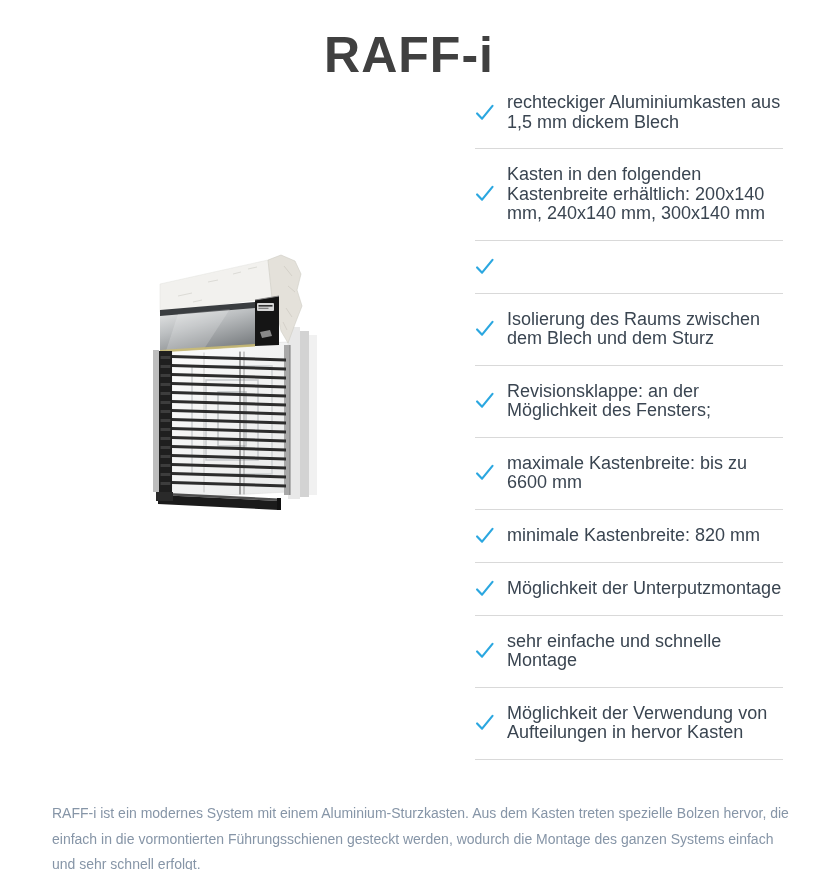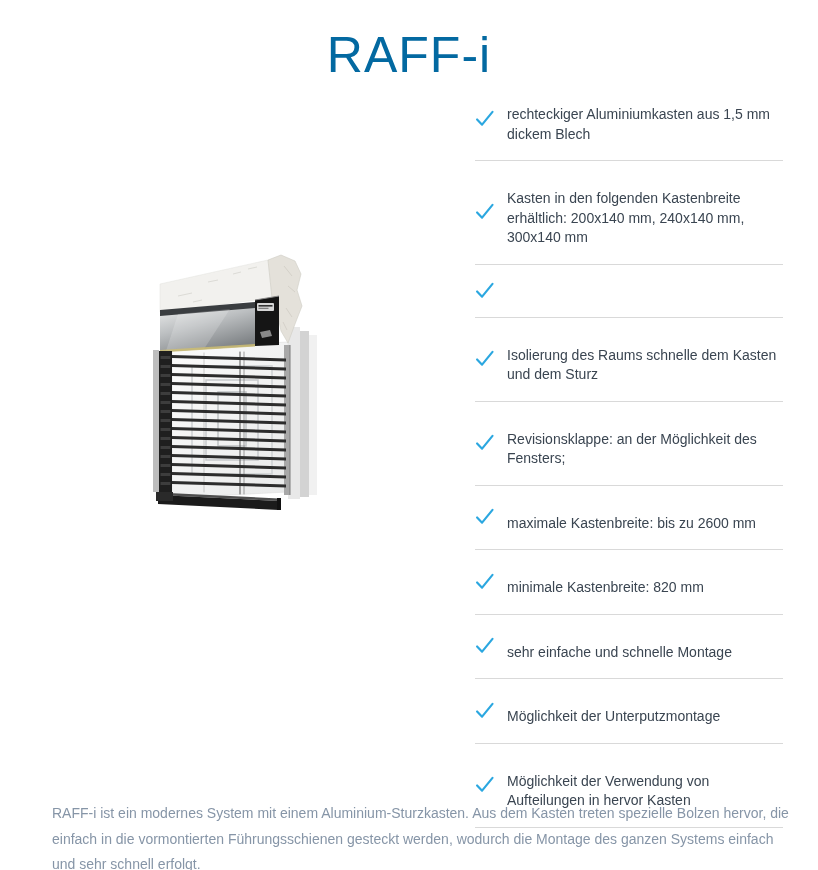--- a/index.html
+++ b/index.html
@@ -8,23 +8,23 @@
     width:818px;height:870px;
     background:#ffffff;
     font-family:"Liberation Sans", sans-serif;
     overflow:hidden;
   }
   .title{
     position:absolute;
     top:-8px;left:0;width:100%;
     text-align:center;
     font-size:50px;
-    font-weight:normal;
+    font-weight:bold;
     letter-spacing:1px;
-    color:#0369a1;
+    color:#404040;
   }
   .product-figure{
     position:absolute;
     left:148px;top:252px;
     width:174px;height:293px;
   }
   .features{
     position:absolute;
     left:475px;top:77px;
     width:308px;
@@ -36,25 +36,24 @@
     padding:16px 0;
     border-bottom:1px solid #d9d9d9;
   }
   .check{
     flex:0 0 20px;
     width:20px;height:20px;
     color:#2ba7e0;
   }
   .check svg{width:20px;height:20px;display:block;}
   .feature-text{
-    font-size:14px;
+    font-size:18px;
     line-height:19.5px;
     color:#3a4551;
     width:276px;
-    margin-top:12px;
   }
   .description{
     position:absolute;
     left:52px;top:787px;
     width:740px;
     font-size:14px;
     line-height:25.5px;
     color:#8695a7;
   }
 </style>
@@ -199,73 +198,73 @@
           </svg>
         </span>
       </div>
 
       <div class="feature-row">
         <span class="check">
           <svg viewBox="0 0 24 24" fill="none">
             <path d="M2.5 12.5 L8.5 18.8 L21 3.5" stroke="currentColor" stroke-width="2.6" stroke-linecap="round" stroke-linejoin="round"></path>
           </svg>
         </span>
-        <span class="feature-text">Isolierung des Raums schnelle dem Kasten und dem Sturz</span>
+        <span class="feature-text">Isolierung des Raums zwischen dem Blech und dem Sturz</span>
       </div>
 
       <div class="feature-row">
         <span class="check">
           <svg viewBox="0 0 24 24" fill="none">
             <path d="M2.5 12.5 L8.5 18.8 L21 3.5" stroke="currentColor" stroke-width="2.6" stroke-linecap="round" stroke-linejoin="round"></path>
           </svg>
         </span>
         <span class="feature-text">Revisionsklappe: an der Möglichkeit des Fensters;</span>
       </div>
 
       <div class="feature-row">
         <span class="check">
           <svg viewBox="0 0 24 24" fill="none">
             <path d="M2.5 12.5 L8.5 18.8 L21 3.5" stroke="currentColor" stroke-width="2.6" stroke-linecap="round" stroke-linejoin="round"></path>
           </svg>
         </span>
-        <span class="feature-text">maximale Kastenbreite: bis zu 2600 mm</span>
+        <span class="feature-text">maximale Kastenbreite: bis zu 6600 mm</span>
       </div>
 
       <div class="feature-row">
         <span class="check">
           <svg viewBox="0 0 24 24" fill="none">
             <path d="M2.5 12.5 L8.5 18.8 L21 3.5" stroke="currentColor" stroke-width="2.6" stroke-linecap="round" stroke-linejoin="round"></path>
           </svg>
         </span>
         <span class="feature-text">minimale Kastenbreite: 820 mm</span>
       </div>
 
       <div class="feature-row">
         <span class="check">
           <svg viewBox="0 0 24 24" fill="none">
             <path d="M2.5 12.5 L8.5 18.8 L21 3.5" stroke="currentColor" stroke-width="2.6" stroke-linecap="round" stroke-linejoin="round"></path>
           </svg>
         </span>
+        <span class="feature-text">Möglichkeit der Unterputzmontage</span>
+      </div>
+
+      <div class="feature-row">
+        <span class="check">
+          <svg viewBox="0 0 24 24" fill="none">
+            <path d="M2.5 12.5 L8.5 18.8 L21 3.5" stroke="currentColor" stroke-width="2.6" stroke-linecap="round" stroke-linejoin="round"></path>
+          </svg>
+        </span>
         <span class="feature-text">sehr einfache und schnelle Montage</span>
       </div>
 
       <div class="feature-row">
         <span class="check">
           <svg viewBox="0 0 24 24" fill="none">
             <path d="M2.5 12.5 L8.5 18.8 L21 3.5" stroke="currentColor" stroke-width="2.6" stroke-linecap="round" stroke-linejoin="round"></path>
           </svg>
         </span>
-        <span class="feature-text">Möglichkeit der Unterputzmontage</span>
-      </div>
-
-      <div class="feature-row">
-        <span class="check">
-          <svg viewBox="0 0 24 24" fill="none">
-            <path d="M2.5 12.5 L8.5 18.8 L21 3.5" stroke="currentColor" stroke-width="2.6" stroke-linecap="round" stroke-linejoin="round"></path>
-          </svg>
-        </span>
         <span class="feature-text">Möglichkeit der Verwendung von Aufteilungen in hervor Kasten</span>
       </div>
     </div>
 
   <p class="description">RAFF-i ist ein modernes System mit einem Aluminium-Sturzkasten. Aus dem Kasten treten spezielle Bolzen hervor, die einfach in die vormontierten Führungsschienen gesteckt werden, wodurch die Montage des ganzen Systems einfach und sehr schnell erfolgt.</p>
 
 </div>
 
 </body></html>

